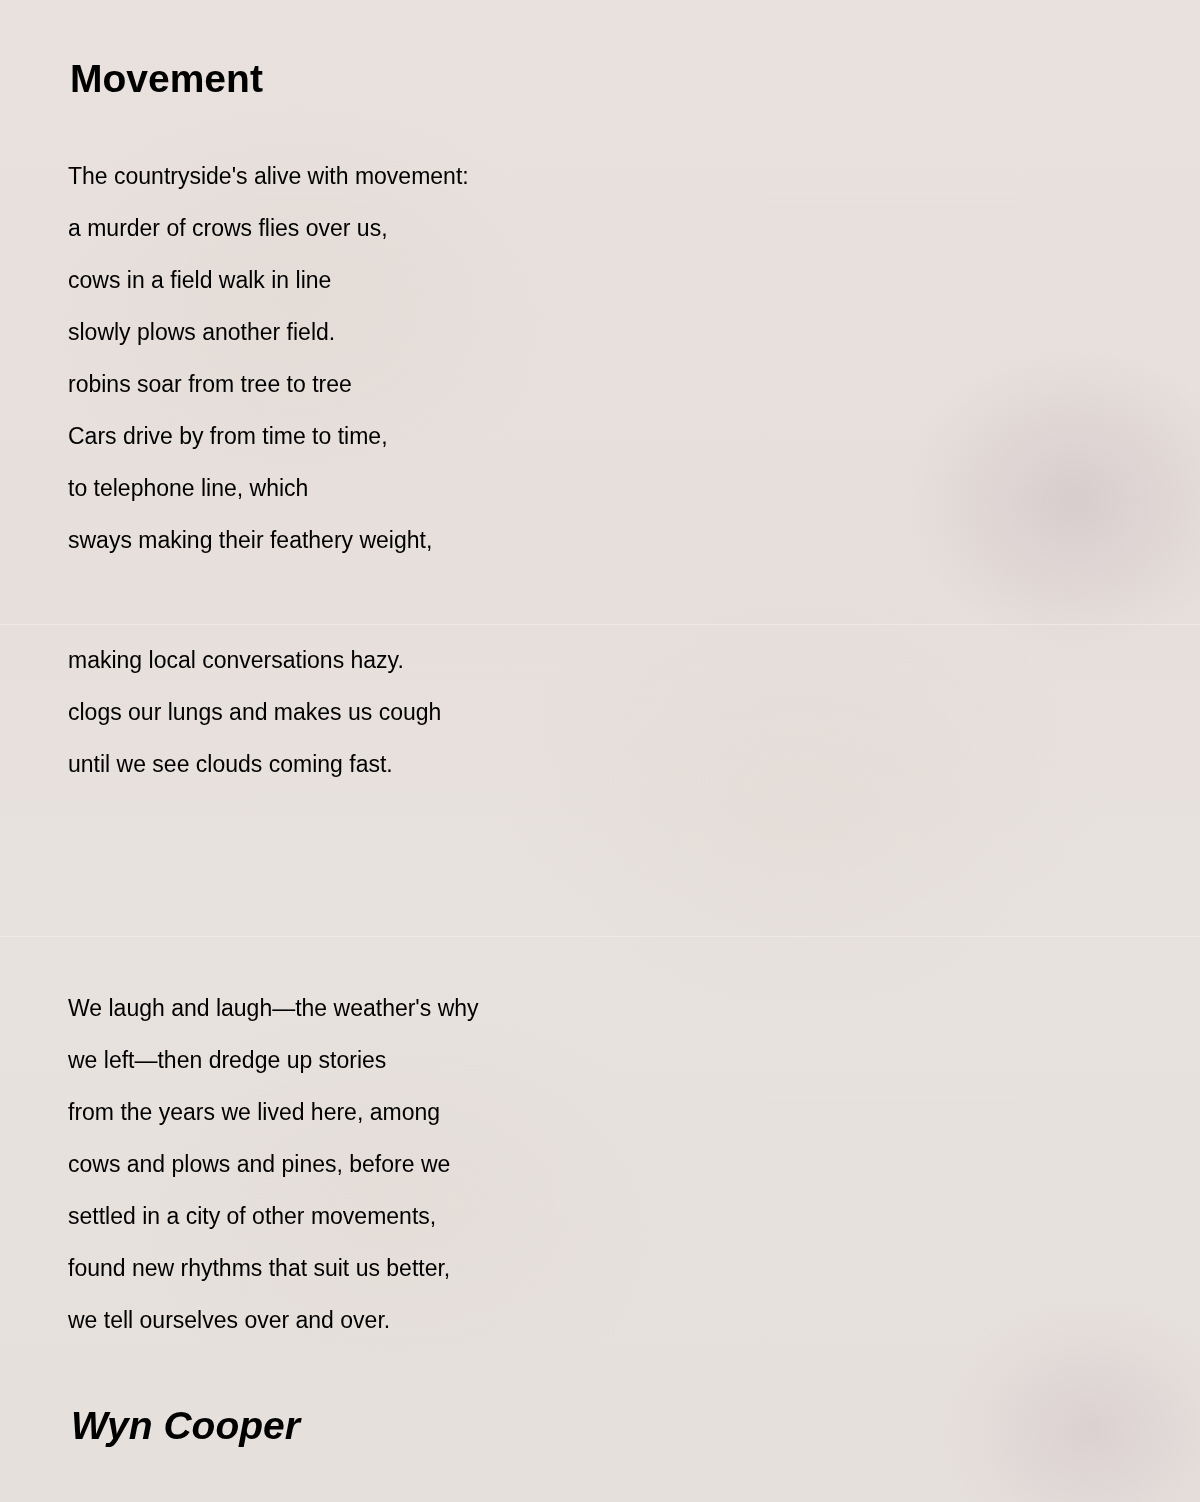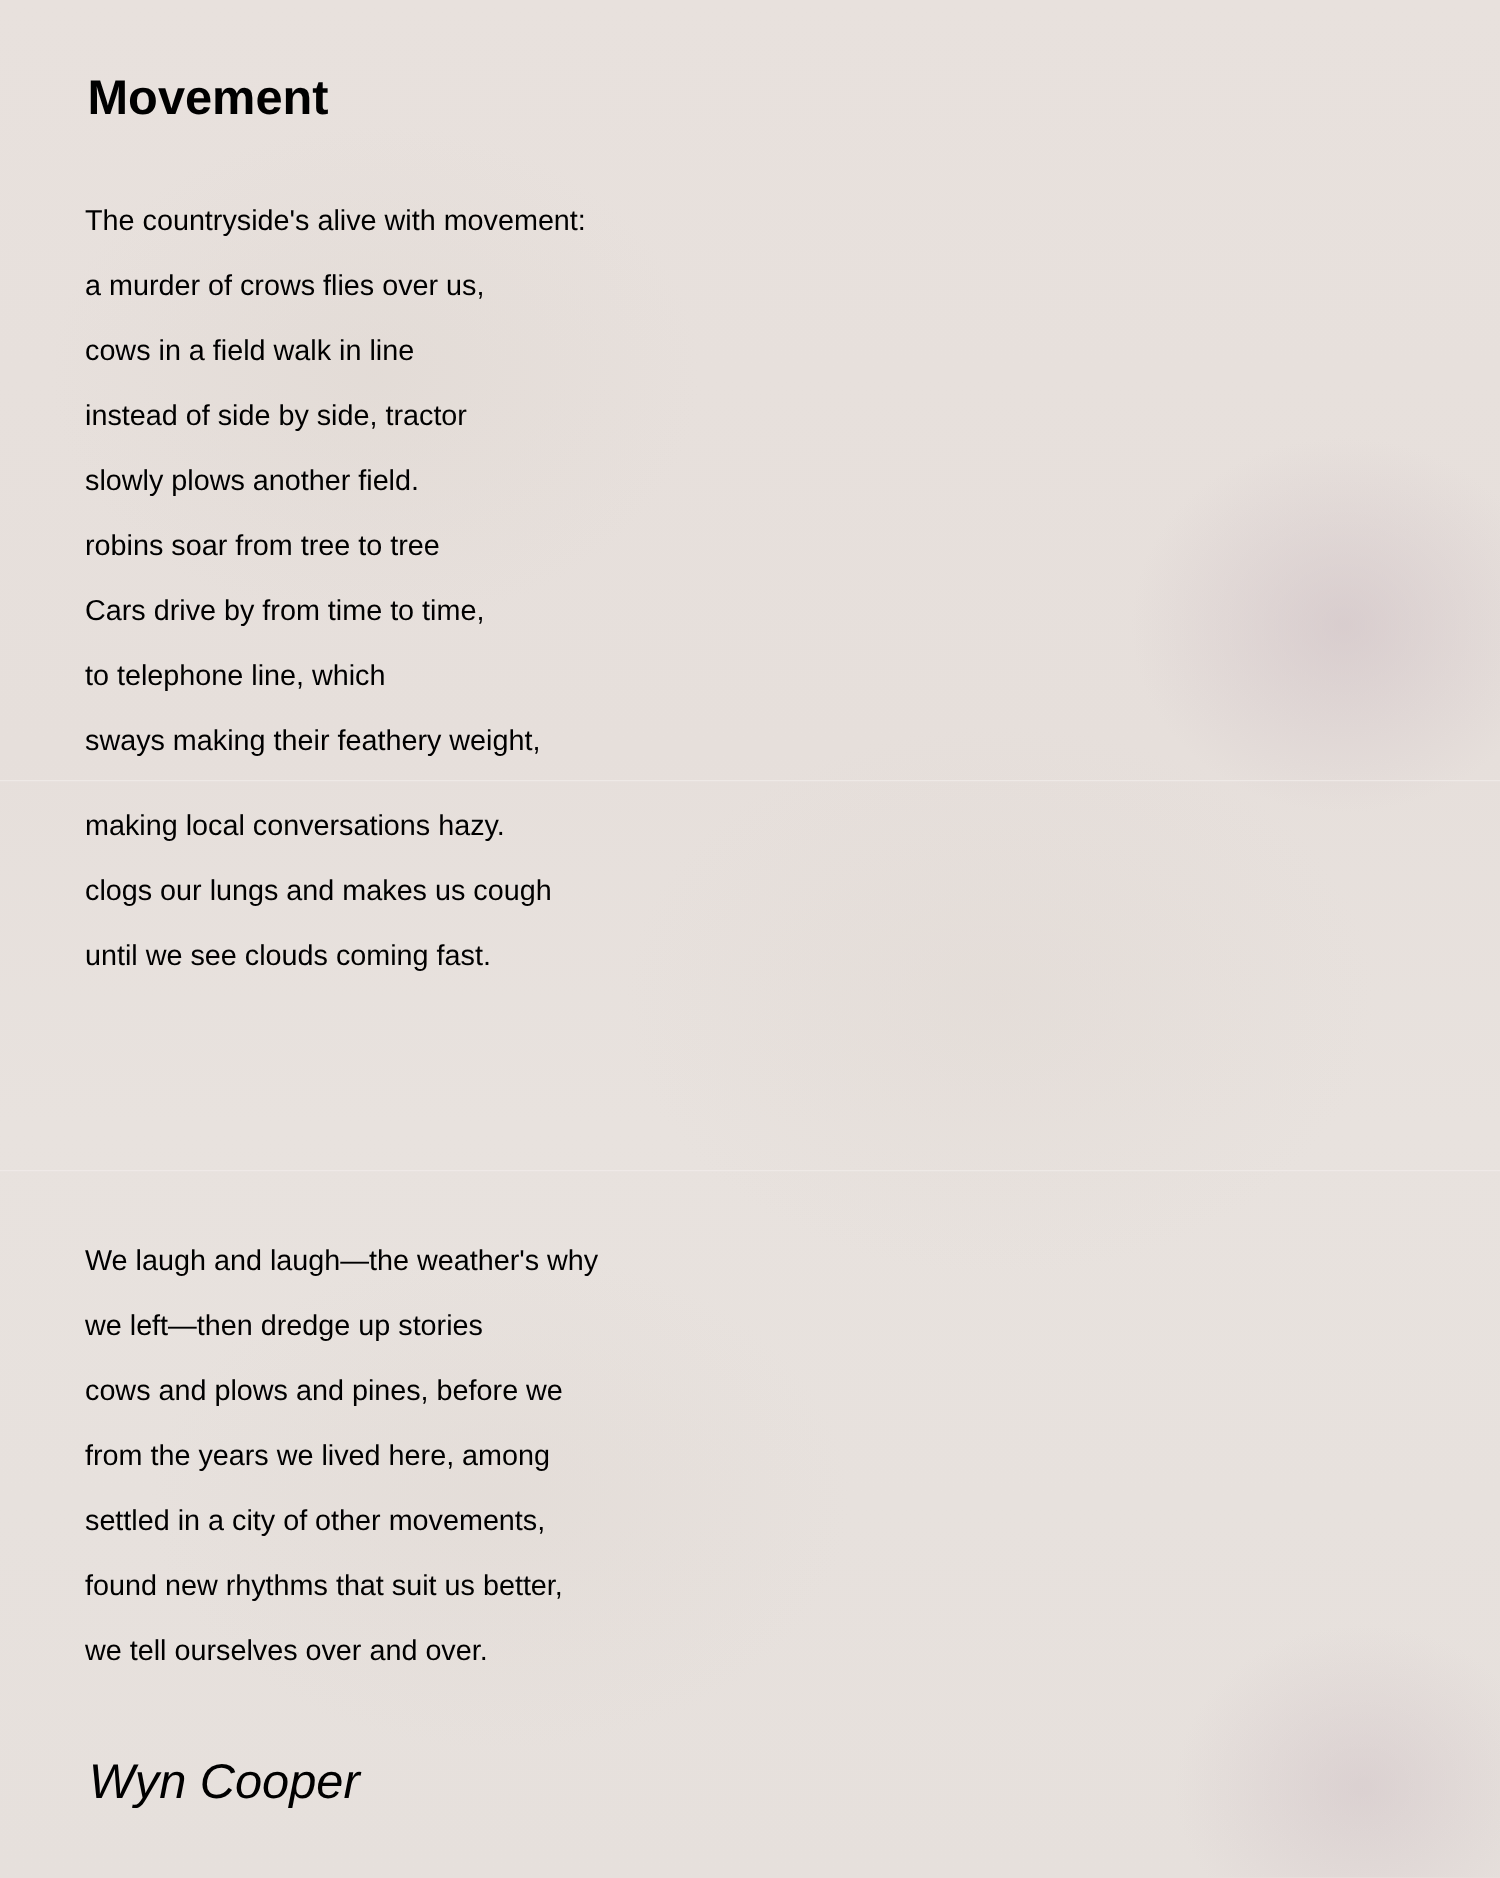--- a/index.html
+++ b/index.html
@@ -64,57 +64,56 @@
       line-height: 52px;
       height: 52px;
       white-space: nowrap;
     }
     .author {
       position: absolute;
       left: 3px;
       top: 1402px;
       font-size: 39px;
       font-style: italic;
-      font-weight: normal;
+      font-weight: bold;
       white-space: nowrap;
       line-height: 48px;
     }
   </style>
 </head>
 <body>
 
 <div class="bg"></div>
 <div class="seam" style="top:624px"></div>
 <div class="seam" style="top:936px"></div>
 
 <div class="content">
   <h1 class="title">Movement</h1>
 
   <div class="stanza" style="top:150px">
     <span class="line">The countryside's alive with movement:</span>
     <span class="line">a murder of crows flies over us,</span>
     <span class="line">cows in a field walk in line</span>
-    <span class="line">instead of side by side, tractor</span>
     <span class="line">slowly plows another field.</span>
     <span class="line">robins soar from tree to tree</span>
     <span class="line">Cars drive by from time to time,</span>
     <span class="line">to telephone line, which</span>
     <span class="line">sways making their feathery weight,</span>
   </div>
 
   <div class="stanza" style="top:634px">
     <span class="line">making local conversations hazy.</span>
     <span class="line">clogs our lungs and makes us cough</span>
     <span class="line">until we see clouds coming fast.</span>
   </div>
 
   <div class="stanza" style="top:982px">
     <span class="line">We laugh and laugh—the weather's why</span>
     <span class="line">we left—then dredge up stories</span>
+    <span class="line">from the years we lived here, among</span>
     <span class="line">cows and plows and pines, before we</span>
-    <span class="line">from the years we lived here, among</span>
     <span class="line">settled in a city of other movements,</span>
     <span class="line">found new rhythms that suit us better,</span>
     <span class="line">we tell ourselves over and over.</span>
   </div>
 
   <div class="author">Wyn Cooper</div>
 </div>
 
 </body></html>

